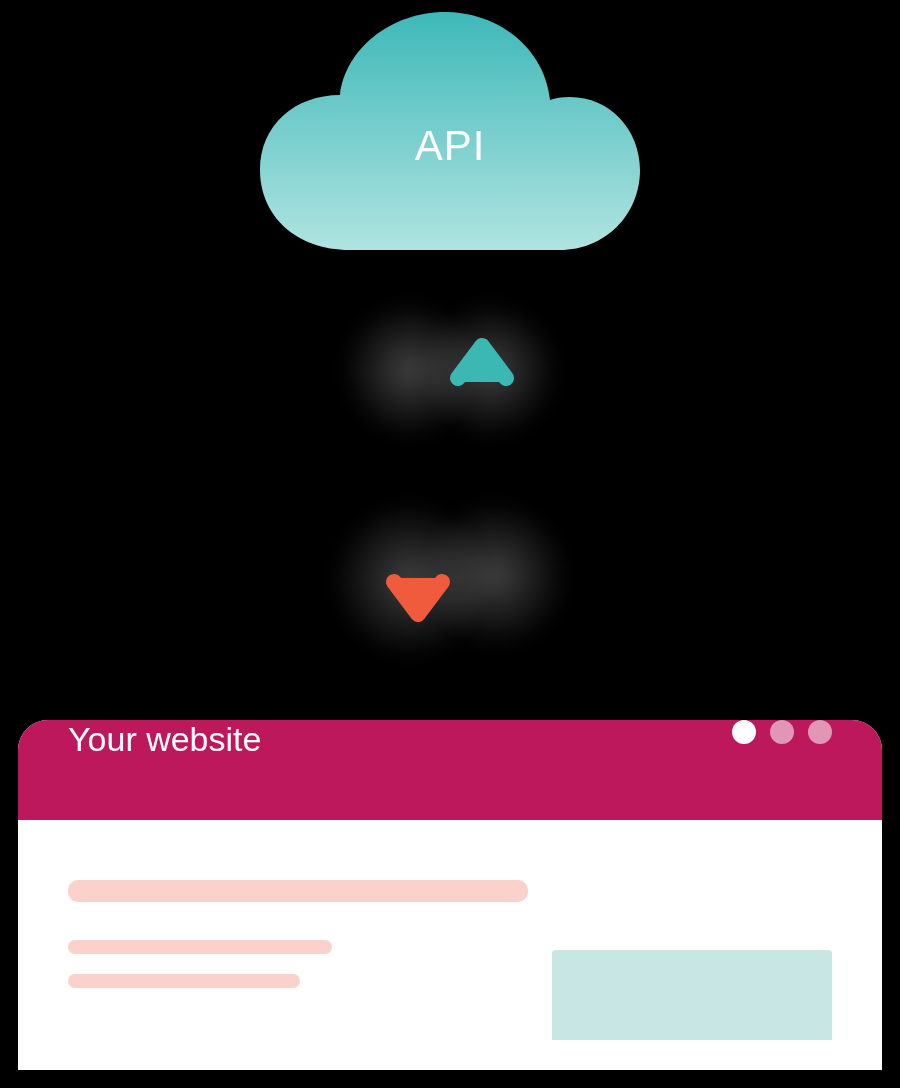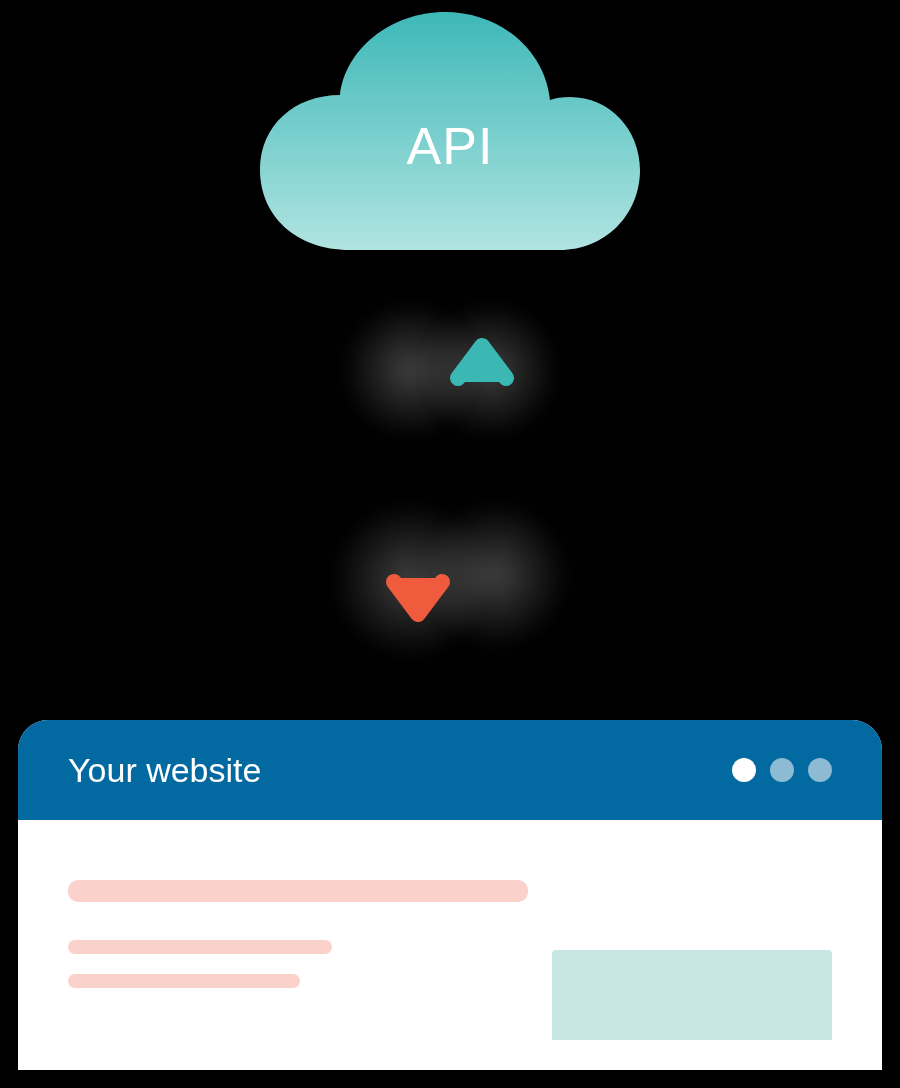--- a/index.html
+++ b/index.html
@@ -26,21 +26,21 @@
     .cloud-svg {
       width: 100%;
       height: 100%;
     }
     .cloud-label {
       position: absolute;
       top: 52%;
       left: 50%;
       transform: translate(-50%, -50%);
       color: #ffffff;
-      font-size: 52px;
+      font-size: 42px;
       font-weight: 400;
       letter-spacing: 1px;
     }
     .arrows-container {
       position: absolute;
       top: 320px;
       left: 50%;
       transform: translateX(-50%);
       width: 200px;
       height: 320px;
@@ -75,23 +75,22 @@
       left: 18px;
       width: 864px;
       height: 350px;
       border-radius: 30px 30px 0 0;
       overflow: hidden;
       background: #ffffff;
       box-shadow: 8px 2px 0 rgba(0,0,0,0.15);
     }
     .browser-titlebar {
       height: 100px;
-      background: #0369a1;
+      background: #be185d;
       display: flex;
-      align-items: center;
       justify-content: space-between;
       padding: 0 50px;
     }
     .browser-title {
       color: #ffffff;
       font-size: 34px;
       font-weight: 400;
     }
     .window-controls {
       display: flex;

